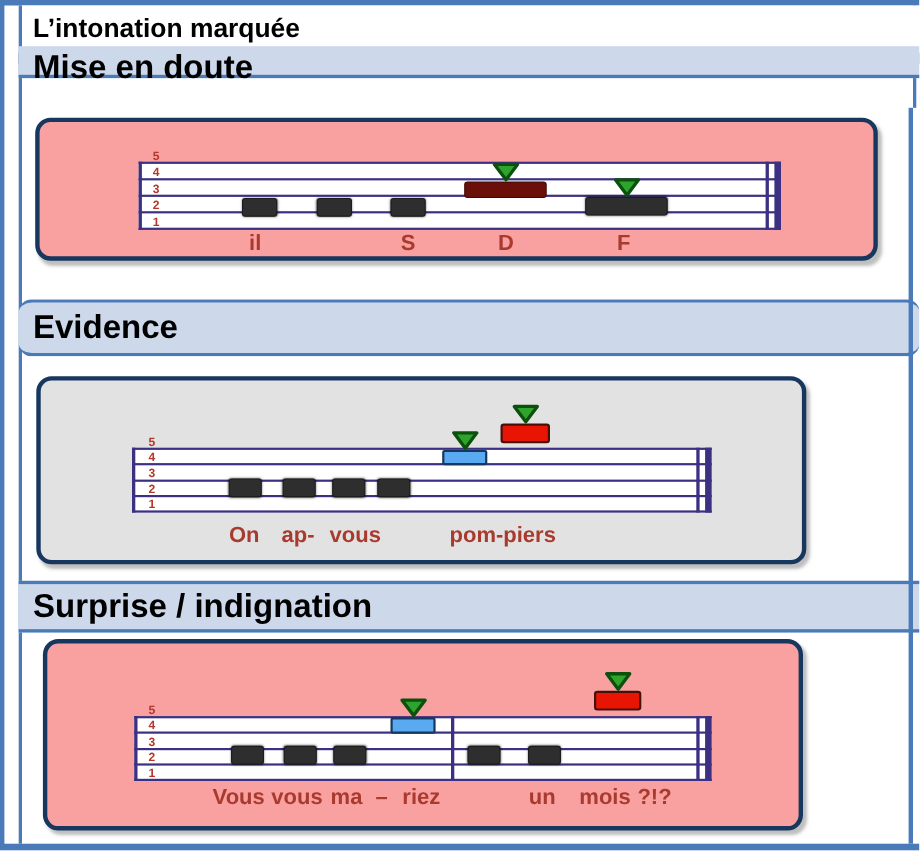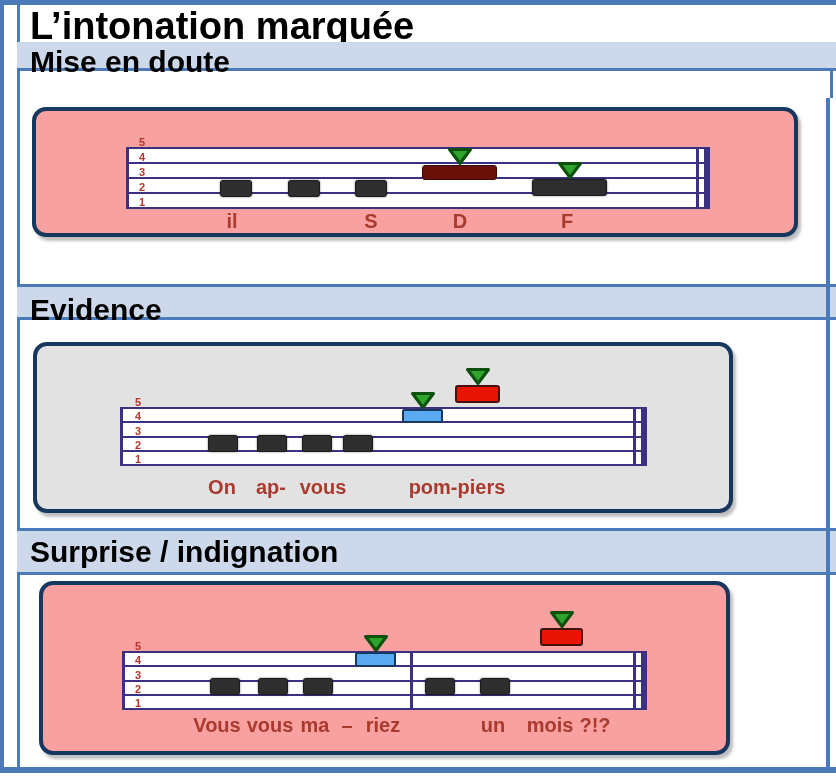--- a/index.html
+++ b/index.html
@@ -11,31 +11,31 @@
   
   .top-line{left:0;top:0;width:836px;height:5px;background:var(--frame);}
   .left-outer{left:0;top:0;width:4px;height:770px;background:var(--frame);}
   .left-inner{left:17px;top:5px;width:3px;height:762px;background:var(--frame);}
   .col-divider{left:826px;top:98px;width:4px;height:669px;background:var(--frame);z-index:6;}
   .title-right{left:830px;top:5px;width:3px;height:93px;background:var(--frame);}
   .bottom-band{left:0;top:767px;width:836px;height:6px;background:var(--frame);}
   
   .title-row{
     left:20px;top:5px;width:816px;height:43px;background:#ffffff;
-    font-size:38px;font-weight:bold;color:#000;line-height:43px;padding-left:10px;
+    font-size:24px;font-weight:bold;color:#000;line-height:43px;padding-left:10px;
     box-sizing:border-box;z-index:1;
   }
   .band-sep{left:17px;top:48px;width:819px;height:10px;background:var(--band);z-index:1;}
   .hrow{
     left:17px;width:819px;background:var(--headerbg);
     font-size:30px;font-weight:bold;color:#000;padding-left:13px;
     box-sizing:border-box;z-index:1;border-bottom:3px solid var(--frame);
   }
   .hrow.h1{top:42px;height:29px;line-height:40px;}
-  .hrow.h2{top:284px;height:36px;line-height:46px;border-top:3px solid var(--frame);}
+  .hrow.h2{top:272px;height:52px;line-height:46px;border-top:3px solid var(--frame);border-radius:12px;}
   .hrow.h3{top:528px;height:47px;line-height:41px;border-top:3px solid var(--frame);}
   .layer{left:0;top:0;width:836px;height:776px;z-index:2;}
   
   .panel{position:absolute;border:4px solid var(--panelborder);border-radius:14px;
          box-sizing:border-box;box-shadow:3px 4px 3px rgba(110,110,110,.45);}
   .staff-bg{position:absolute;background:#ffffff;}
   .staff-line{position:absolute;background:var(--staffline);height:2px;}
   .staff-vbar{position:absolute;background:var(--staffline);}
   .staff-number{position:absolute;width:14px;height:12px;line-height:12px;font-size:11px;
                 font-weight:bold;color:var(--numred);text-align:center;}

